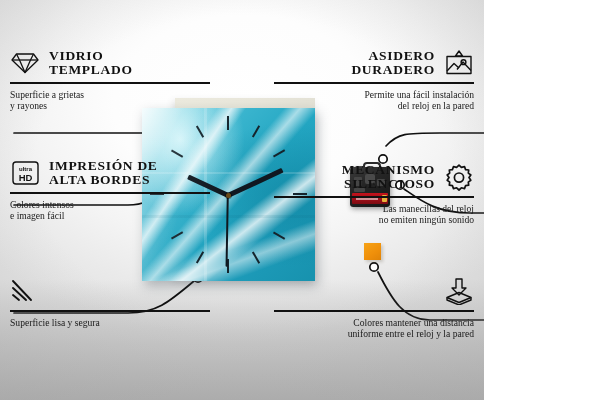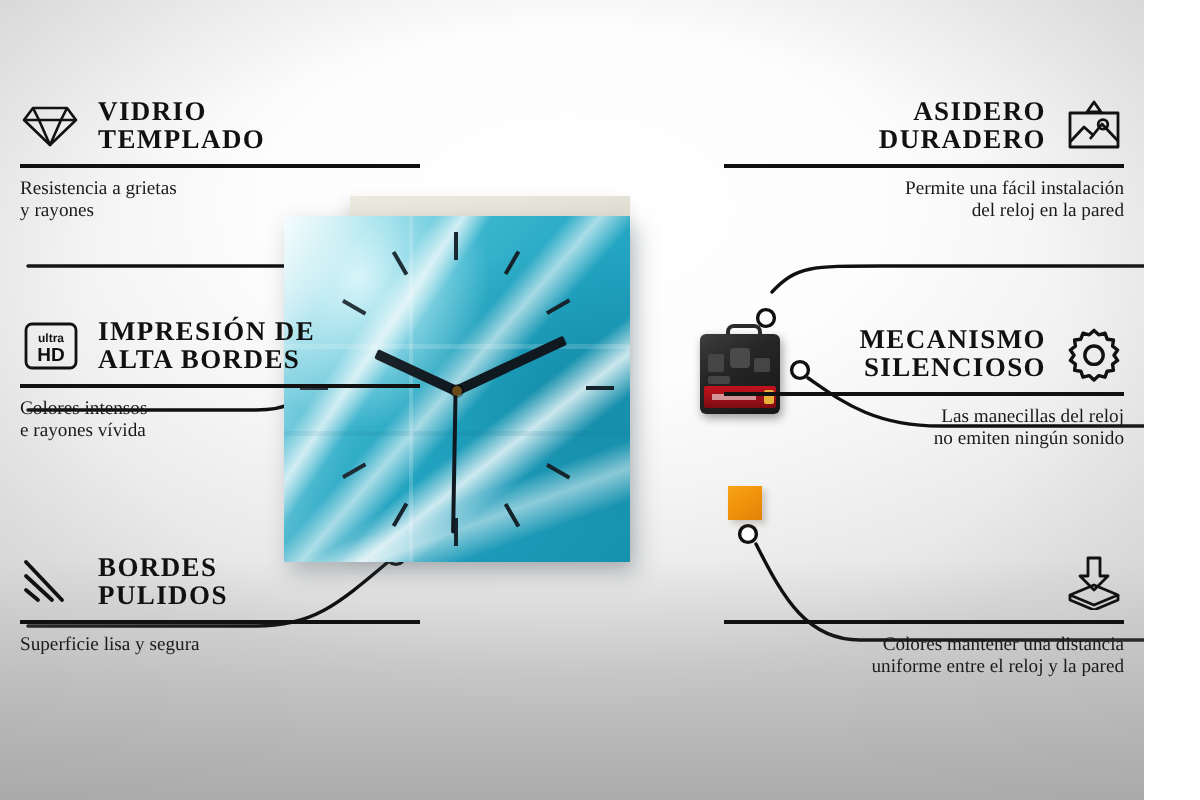--- a/index.html
+++ b/index.html
@@ -9,21 +9,21 @@
   body {
     width: 600px;
     height: 400px;
     overflow: hidden;
     font-family: "Liberation Serif", serif;
     background: #ffffff;
   }
 
   #stage {
     position: relative;
-    width: 572px;
+    width: 484px;
     height: 400px;
     overflow: hidden;
     background:
       radial-gradient(ellipse 70% 58% at 50% 26%, #ffffff 0%, #fdfdfd 38%, #f4f4f4 62%, #eaeaea 82%, #e2e2e2 100%),
       linear-gradient(to bottom, #f2f2f2 0%, #f0f0f0 55%, #d9d9d9 78%, #b6b6b6 92%, #b0b0b0 100%);
   }
 
   
   .floor {
     position: absolute;
@@ -347,52 +347,50 @@
         <svg width="28" height="24" viewBox="0 0 28 24" fill="none" stroke="currentColor" stroke-width="1.3" stroke-linejoin="round">
           <path d="M5.5 3 H22.5 L27 9 L14 21.5 L1 9 Z"></path>
           <path d="M5.5 3 L8.5 9 L14 21.5 L19.5 9 L22.5 3"></path>
           <path d="M1 9 H27"></path>
         </svg>
       </span>
       <span class="f-title">VIDRIO
 TEMPLADO</span>
     </div>
     <div class="f-rule"></div>
-    <div class="f-desc">Resistencia a grietas
+    <div class="f-desc">Superficie a grietas
 y rayones</div>
   </div>
 
   <div class="feature left" id="feat-impresion">
     <div class="f-head">
       <span class="f-icon">
         <svg width="27" height="26" viewBox="0 0 27 26" fill="none" stroke="currentColor" stroke-width="1.4">
           <rect x="1" y="2" width="25" height="22" rx="3"></rect>
           <text x="13.5" y="11.2" font-family="Liberation Sans, sans-serif" font-size="6" font-weight="bold" fill="currentColor" stroke="none" text-anchor="middle">ultra</text>
           <text x="13.5" y="20.5" font-family="Liberation Sans, sans-serif" font-size="9.5" font-weight="bold" fill="currentColor" stroke="none" text-anchor="middle">HD</text>
         </svg>
       </span>
       <span class="f-title">IMPRESIÓN DE
 ALTA BORDES</span>
     </div>
     <div class="f-rule"></div>
     <div class="f-desc">Colores intensos
-e rayones vívida</div>
+e imagen fácil</div>
   </div>
 
   <div class="feature left" id="feat-bordes">
     <div class="f-head">
       <span class="f-icon">
         <svg width="28" height="25" viewBox="0 0 28 25" fill="none" stroke="currentColor" stroke-width="1.9" stroke-linecap="round">
           <path d="M2 2 L20 21"></path>
           <path d="M2 9 L15 21"></path>
           <path d="M2 16 L8 21"></path>
         </svg>
       </span>
-      <span class="f-title">BORDES
-PULIDOS</span>
     </div>
     <div class="f-rule"></div>
     <div class="f-desc">Superficie lisa y segura</div>
   </div>
 
   <div class="feature right" id="feat-asidero">
     <div class="f-head">
       <span class="f-icon">
         <svg width="30" height="26" viewBox="0 0 30 26" fill="none" stroke="currentColor" stroke-width="1.4" stroke-linejoin="round">
           <path d="M15 1 L11.5 6 H18.5 Z"></path>

